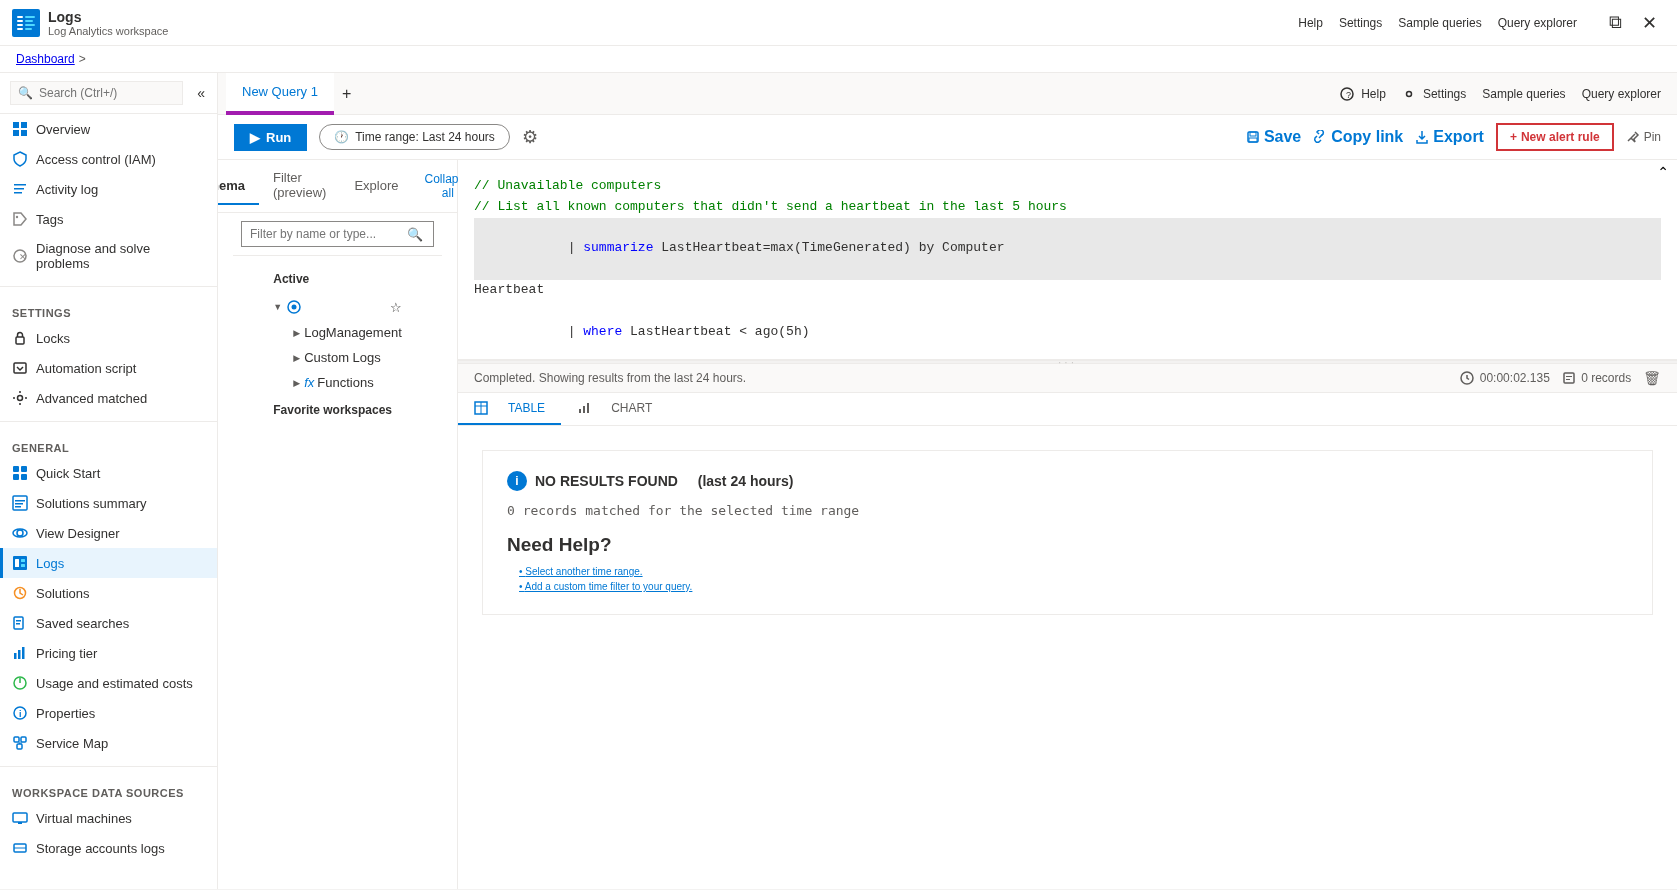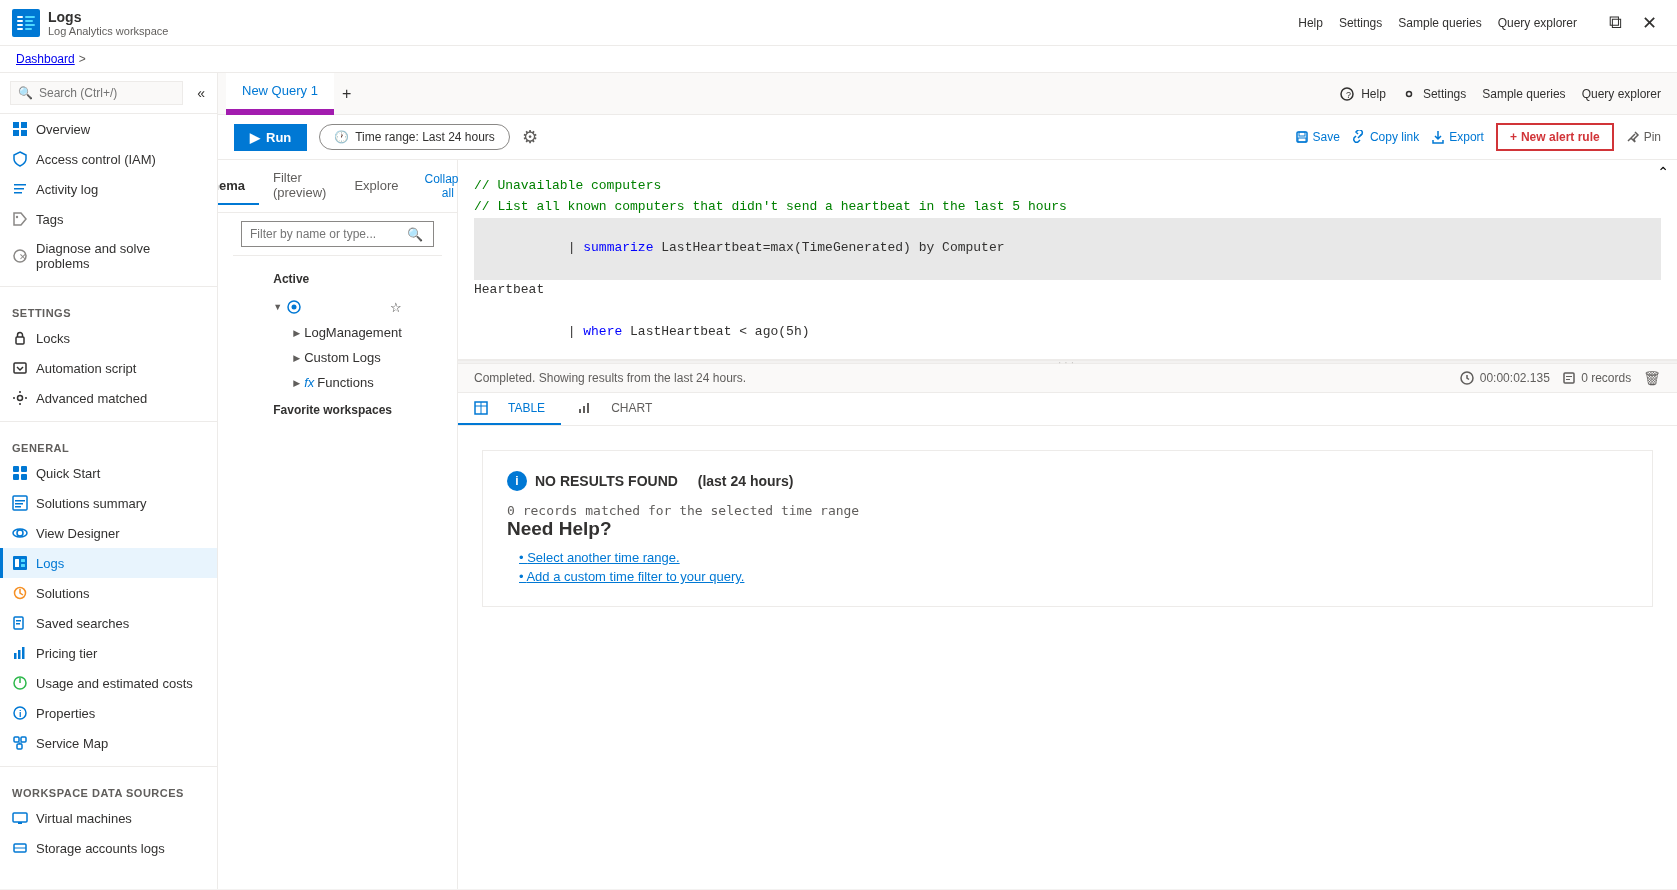--- a/index.html
+++ b/index.html
@@ -56,42 +56,42 @@
     .query-area { flex: 1; display: flex; flex-direction: column; background: #fff; overflow: hidden; }
     .tab-bar {
       display: flex; align-items: center; background: #faf9f8; border-bottom: 1px solid #edebe9;
       padding: 0 8px; height: 42px; gap: 0;
     }
     .tab {
       display: flex; align-items: center; gap: 6px; padding: 0 16px; height: 42px;
       cursor: pointer; font-size: 13px; border-bottom: 2px solid transparent; color: #323130;
       white-space: nowrap;
     }
-    .tab.active { border-bottom: 6px solid #a21caf; color: #0078d4; background: #fff; }
+    .tab.active { border-bottom: 4px solid #a21caf; color: #0078d4; background: #fff; }
     .tab-add { background: none; border: none; cursor: pointer; padding: 4px 8px; font-size: 16px; color: #323130; }
     .tab-spacer { flex: 1; }
     .tab-bar-right { display: flex; align-items: center; gap: 16px; padding-right: 8px; }
     .tab-bar-btn { background: none; border: none; cursor: pointer; font-size: 12px; color: #323130; display: flex; align-items: center; gap: 4px; }
 
     
     .query-toolbar {
       display: flex; align-items: center; padding: 8px 16px; border-bottom: 1px solid #edebe9;
       background: #fff; gap: 12px;
     }
     .run-btn {
       background: #0078d4; color: #fff; border: none; cursor: pointer;
       padding: 6px 16px; font-size: 13px; display: flex; align-items: center; gap: 6px; font-weight: 600;
     }
     .time-range-btn {
       border: 1px solid #8a8886; background: #fff; padding: 5px 14px; cursor: pointer;
       font-size: 12px; border-radius: 20px; color: #323130; display: flex; align-items: center; gap: 6px;
     }
     .toolbar-spacer { flex: 1; }
     .toolbar-right { display: flex; align-items: center; gap: 12px; }
-    .toolbar-btn { background: none; border: none; cursor: pointer; font-size: 12px; color: #0078d4; display: flex; align-items: center; gap: 4px; }
+    .toolbar-btn { background: none; border: none; cursor: pointer; font-size: 16px; color: #0078d4; display: flex; align-items: center; gap: 4px; font-weight: bold; }
     .new-alert-btn {
       border: 2px solid #d13438; color: #d13438; background: #fff; padding: 5px 12px; cursor: pointer;
       font-size: 12px; font-weight: 600; display: flex; align-items: center; gap: 4px;
     }
     .pin-btn { background: none; border: none; cursor: pointer; font-size: 12px; color: #605e5c; display: flex; align-items: center; gap: 4px; }
 
     
     .content-split { display: flex; flex: 1; overflow: hidden; }
 
     
@@ -141,23 +141,23 @@
     .no-results-box {
       border: 1px solid #edebe9; padding: 20px 24px; background: #fff;
     }
     .no-results-title {
       display: flex; align-items: center; gap: 8px; font-size: 14px; font-weight: 600; color: #323130; margin-bottom: 12px;
     }
     .info-circle {
       width: 20px; height: 20px; background: #0078d4; color: #fff; border-radius: 50%;
       display: flex; align-items: center; justify-content: center; font-size: 12px; font-weight: 700; flex-shrink: 0;
     }
-    .no-results-sub { font-size: 13px; color: #605e5c; font-family: 'Consolas', monospace; }
+    .no-results-sub { font-size: 13px; color: #605e5c; margin-bottom: 16px; font-family: 'Consolas', monospace; }
     .need-help { font-size: 19px; color: #323130; margin-bottom: 8px; font-weight: 600; }
-    .help-link { color: #0078d4; text-decoration: underline; cursor: pointer; font-size: 13px; display: block; padding: 2px 0 2px 12px; }
+    .help-link { color: #0078d4; text-decoration: underline; cursor: pointer; font-size: 10px; display: block; padding: 2px 0 2px 12px; }
     .help-link::before { content: '• '; }
 
     
     ::-webkit-scrollbar { width: 6px; }
     ::-webkit-scrollbar-thumb { background: #c8c6c4; border-radius: 3px; }
 
     .schema-tabs-row { display: flex; align-items: center; border-bottom: 1px solid #edebe9; }
   </style>
 </head>
 <body>

